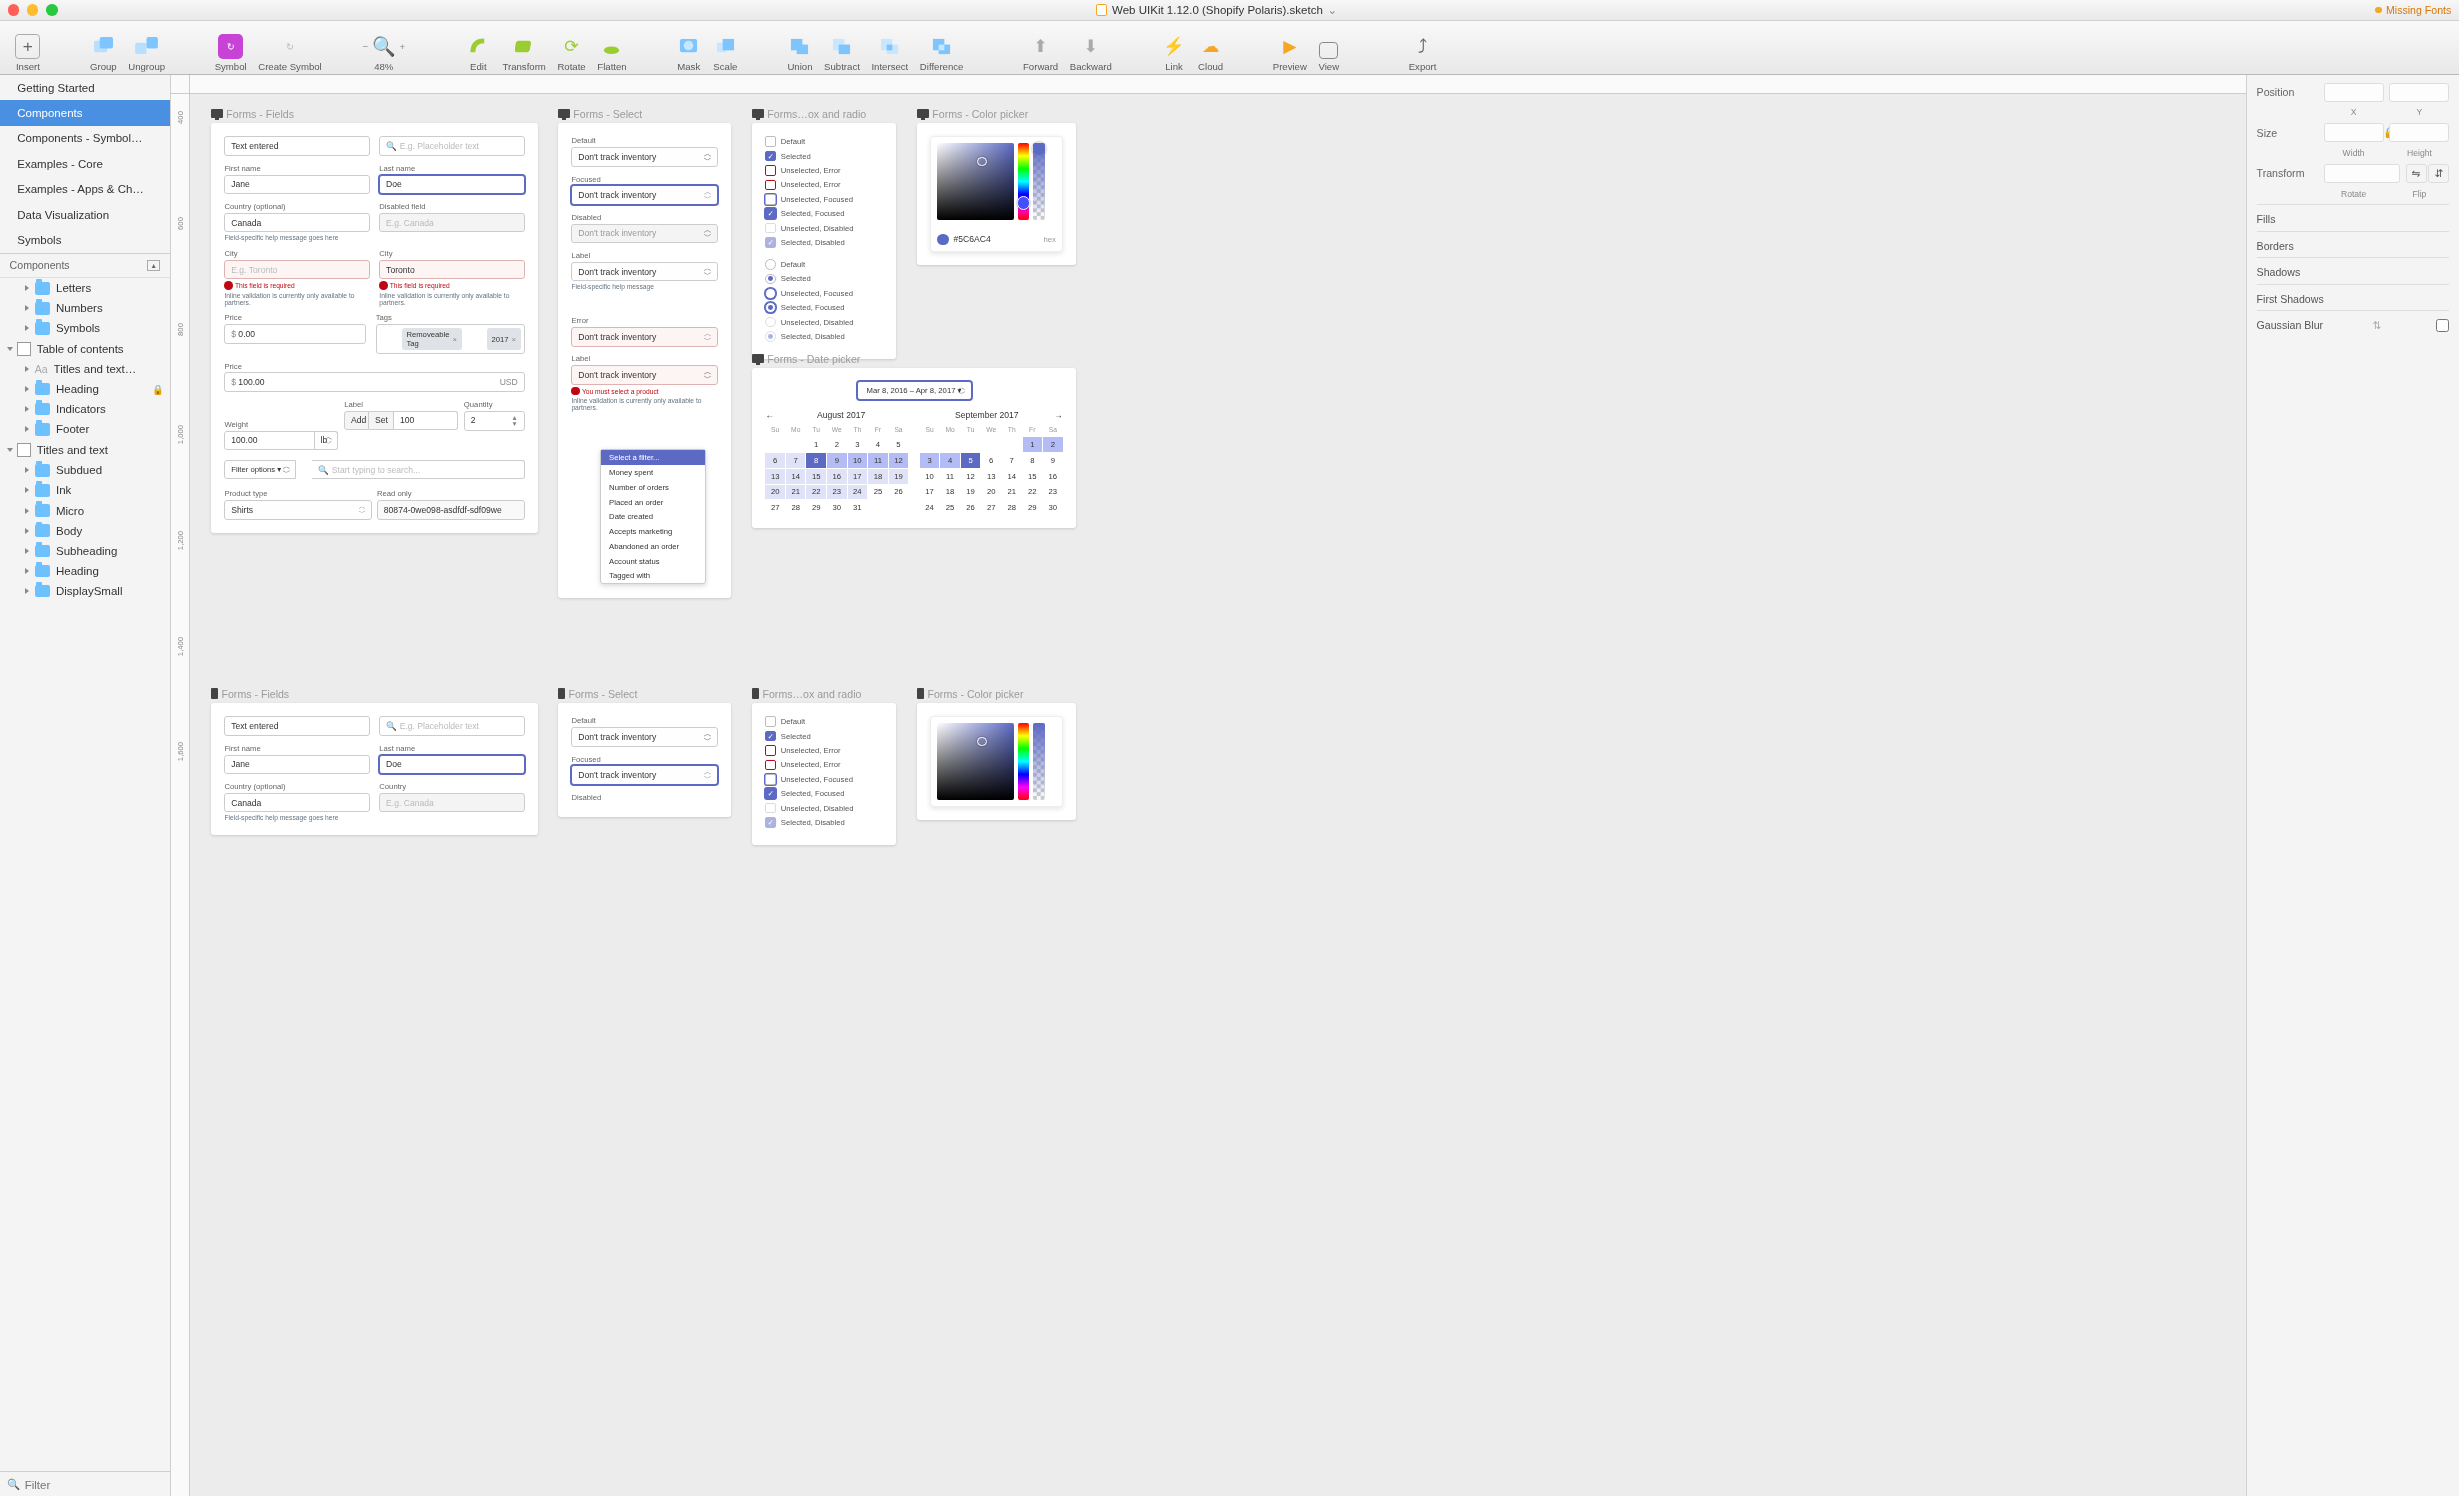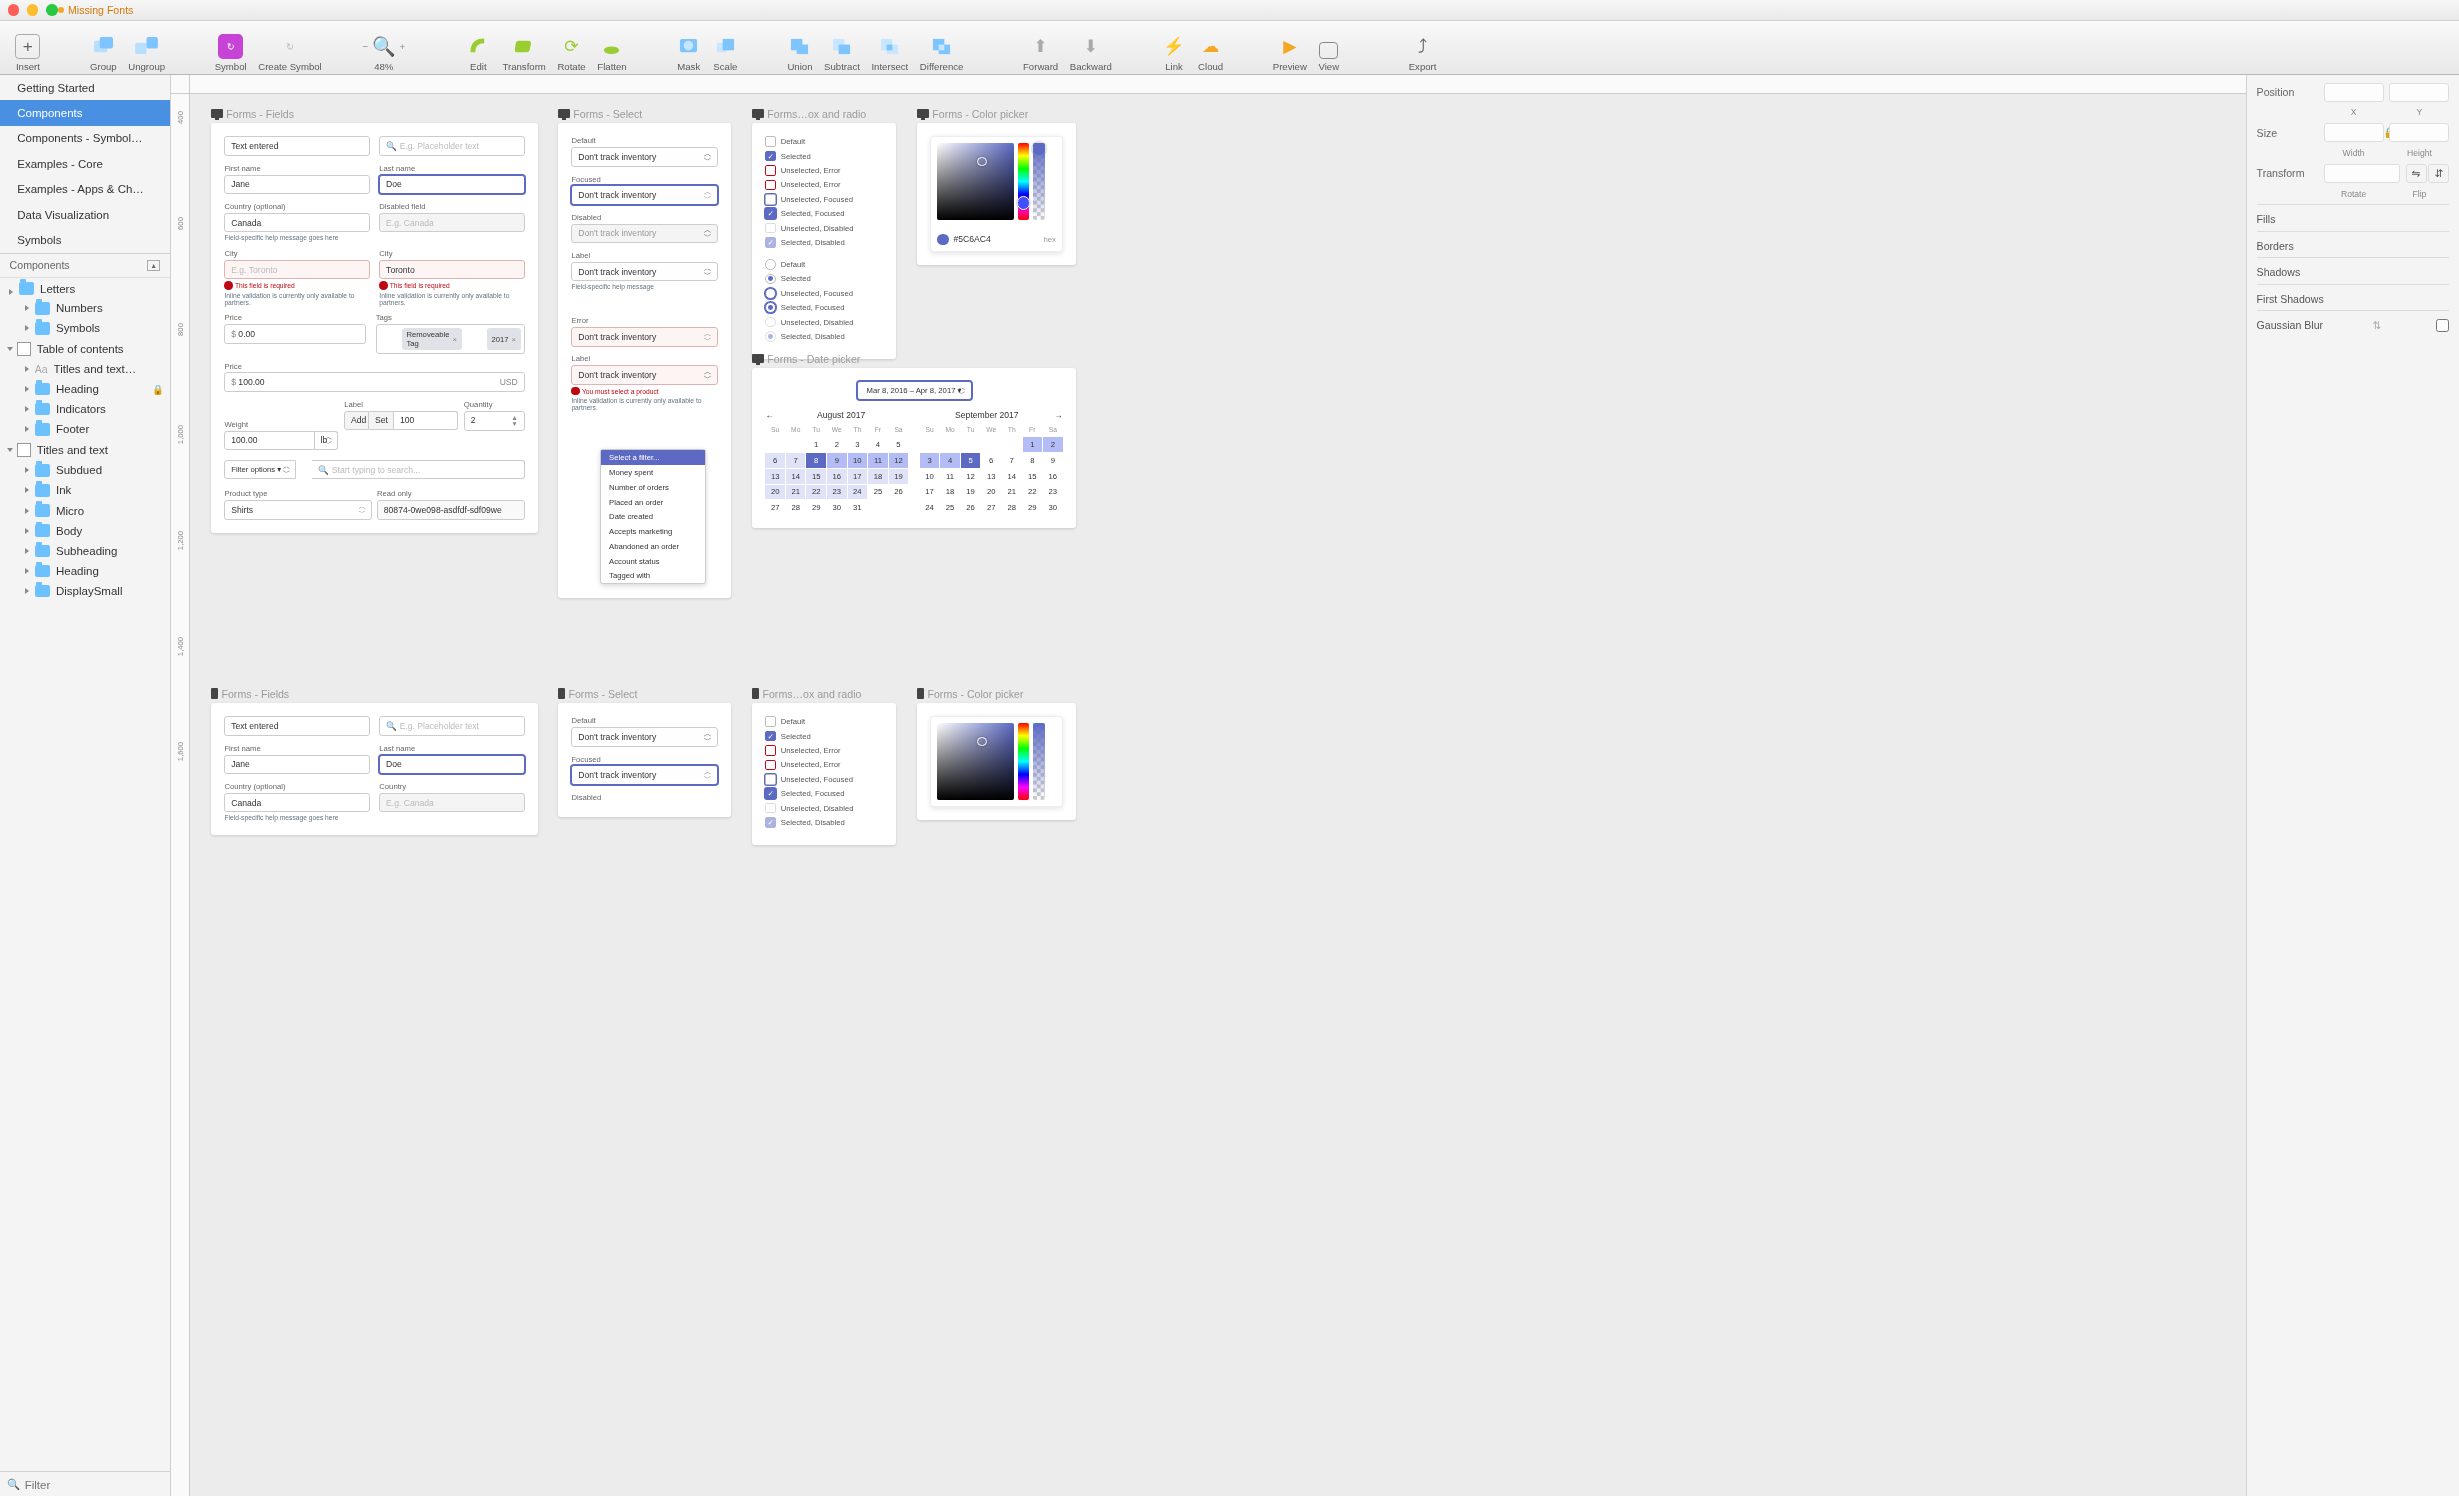--- a/index.html
+++ b/index.html
@@ -90,20 +90,25 @@
 </style>
 </head>
 <body>
 
 <div class="titlebar">
   <div class="traffic">
     <span class="tl-close"></span>
     <span class="tl-min"></span>
     <span class="tl-max"></span>
   </div>
+  <div class="filename">
+    <span class="filename-icon"></span>
+    <span>Web UIKit 1.12.0 (Shopify Polaris).sketch</span>
+    <span style="color:#888;">⌄</span>
+  </div>
   <div class="missing">
       <span>Missing Fonts</span>
     </div>
 </div>
 
 <div class="toolbar">
   <div class="tool">
       <div class="ico" style="border:1px solid #aaa;font-size:17.3px;color:#666;">+</div>
       <span>Insert</span>
     </div>
@@ -286,21 +291,21 @@
         <div class="page-item">Examples - Core</div>
         <div class="page-item">Examples - Apps &amp; Ch…</div>
         <div class="page-item">Data Visualization</div>
         <div class="page-item">Symbols</div>
       </div>
     <div class="layers-hdr">
       <span>Components</span>
       <span style="border:1px solid #aaa;width:13.4px;height:11.5px;display:flex;align-items:center;justify-content:center;font-size:7.7px;">▴</span>
     </div>
     <div class="layers" id="layers-list">
-        <div class="layer-row" style="padding-left: 9px; align-items: flex-end;">
+        <div class="layer-row" style="padding-left: 25px;">
           <span class="disclosure"></span>
           <span class="folder-ico"></span>
           <span class="layer-txt">Letters</span>
         </div>
         <div class="layer-row" style="padding-left: 25px;">
           <span class="disclosure"></span>
           <span class="folder-ico"></span>
           <span class="layer-txt">Numbers</span>
         </div>
         <div class="layer-row" style="padding-left: 25px;">

